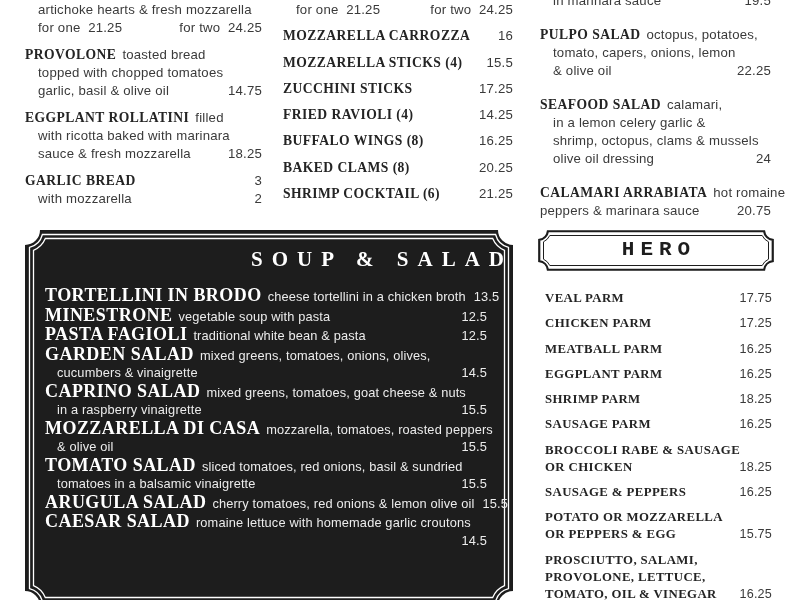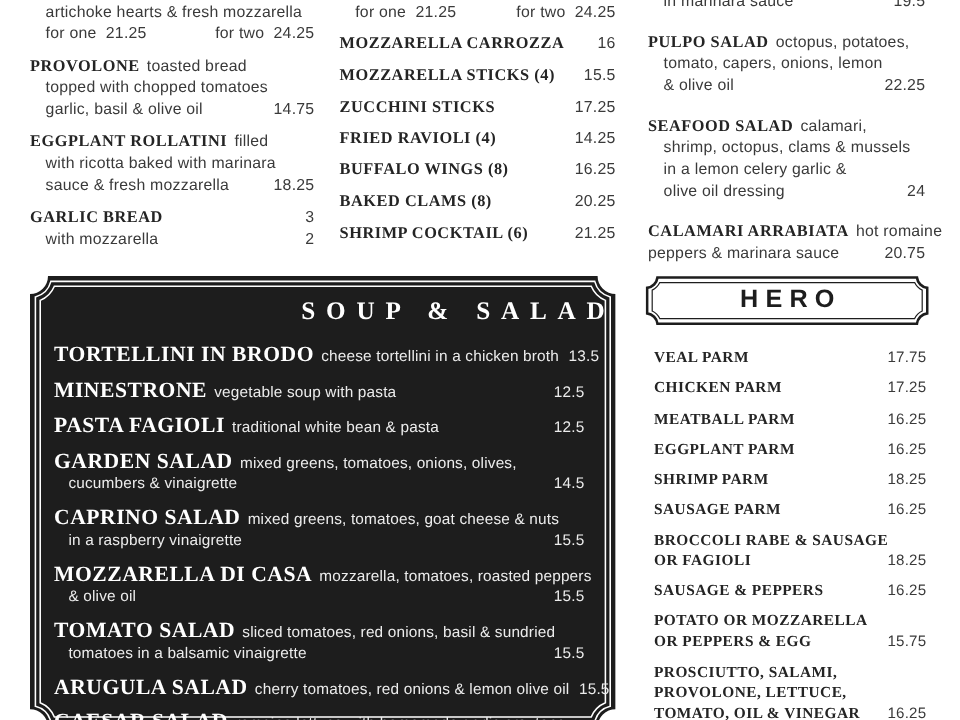--- a/index.html
+++ b/index.html
@@ -31,30 +31,30 @@
   .panel{position:absolute;left:25px;top:230px;width:488px;height:376px}
   .panel svg{position:absolute;left:0;top:0}
   .panel-title{
     position:absolute;left:0;right:0;top:17px;text-align:right;
     font-family:"Liberation Serif",serif;font-weight:bold;
     font-size:21px;letter-spacing:9px;text-indent:9px;color:#ffffff;
   }
   .panel-list{position:absolute;left:20px;top:57px;width:442px}
   .panel-list .row{line-height:17.5px;font-size:12.8px;color:#ececec;letter-spacing:.15px}
   .panel-list .row .nm{color:#ffffff;font-size:18px}
-  .panel-list .gap{margin-top:11px}
+  .panel-list .gap{margin-top:1px}
   .panel-list .ind{padding-left:12px}
 
   
   .hero-frame{position:absolute;left:538px;top:230px;width:236px;height:41px}
   .hero-frame svg{position:absolute;left:0;top:0}
   .hero-title{
     position:absolute;left:0;top:0;width:100%;height:100%;
     text-align:center;line-height:40px;
-    font-family:Liberation Sans, sans-serif;font-weight:bold;
+    font-family:Liberation Mono, monospace;font-weight:bold;
     font-size:21px;letter-spacing:6px;text-indent:6px;color:#1d1d1d;
   }
   #hero-list .row{line-height:17px;font-size:12.6px}
   #hero-list .row .nm{font-size:12.8px;letter-spacing:.4px}
   #hero-list .gap{margin-top:8.3px}
 </style>
 </head>
 <body>
 
 <div>
@@ -82,22 +82,22 @@
       <div class="row gap"><span><span class="nm">BAKED CLAMS (8)</span></span><span class="pr">20.25</span></div>
       <div class="row gap"><span><span class="nm">SHRIMP COCKTAIL (6)</span></span><span class="pr">21.25</span></div>
     </div>
 
   <div id="col-tr" class="col" style="left:540px;top:-8px;width:231px">
       <div class="row ind"><span><span class="tx">in marinara sauce</span></span><span class="pr">19.5</span></div>
       <div class="row gap"><span><span class="nm">PULPO SALAD</span><span class="tx">octopus, potatoes,</span></span></div>
       <div class="row ind"><span><span class="tx">tomato, capers, onions, lemon</span></span></div>
       <div class="row ind"><span><span class="tx">&amp; olive oil</span></span><span class="pr">22.25</span></div>
       <div class="row gap"><span><span class="nm">SEAFOOD SALAD</span><span class="tx">calamari,</span></span></div>
+      <div class="row ind"><span><span class="tx">in a lemon celery garlic &amp;</span></span></div>
       <div class="row ind"><span><span class="tx">shrimp, octopus, clams &amp; mussels</span></span></div>
-      <div class="row ind"><span><span class="tx">in a lemon celery garlic &amp;</span></span></div>
       <div class="row ind"><span><span class="tx">olive oil dressing</span></span><span class="pr">24</span></div>
       <div class="row gap"><span><span class="nm">CALAMARI ARRABIATA</span><span class="tx">hot romaine</span></span></div>
       <div class="row"><span><span class="tx">peppers &amp; marinara sauce</span></span><span class="pr">20.75</span></div>
     </div>
 
   <div class="panel">
     <svg width="488" height="376" viewBox="0 0 488 376">
       <path d="M15,0 L473,0 A15,15 0 0 0 488,15 L488,361 A15,15 0 0 0 473,376 L15,376 A15,15 0 0 0 0,361 L0,15 A15,15 0 0 0 15,0 Z" fill="#1d1d1d"></path>
       <path d="M17.4,4.5 L470.6,4.5 A18,18 0 0 0 483.5,17.4 L483.5,358.6 A18,18 0 0 0 470.6,371.5 L17.4,371.5 A18,18 0 0 0 4.5,358.6 L4.5,17.4 A18,18 0 0 0 17.4,4.5 Z" fill="none" stroke="#ffffff" stroke-width="1.3"></path>
       <path d="M20.3,8.5 L467.7,8.5 A22,22 0 0 0 479.5,20.3 L479.5,355.7 A22,22 0 0 0 467.7,367.5 L20.3,367.5 A22,22 0 0 0 8.5,355.7 L8.5,20.3 A22,22 0 0 0 20.3,8.5 Z" fill="none" stroke="#ffffff" stroke-width="1.3"></path>
@@ -131,21 +131,21 @@
   </div>
 
   <div id="hero-list" class="col" style="left:545px;top:290px;width:227px">
       <div class="row"><span><span class="nm">VEAL PARM</span></span><span class="pr">17.75</span></div>
       <div class="row gap"><span><span class="nm">CHICKEN PARM</span></span><span class="pr">17.25</span></div>
       <div class="row gap"><span><span class="nm">MEATBALL PARM</span></span><span class="pr">16.25</span></div>
       <div class="row gap"><span><span class="nm">EGGPLANT PARM</span></span><span class="pr">16.25</span></div>
       <div class="row gap"><span><span class="nm">SHRIMP PARM</span></span><span class="pr">18.25</span></div>
       <div class="row gap"><span><span class="nm">SAUSAGE PARM</span></span><span class="pr">16.25</span></div>
       <div class="row gap"><span><span class="nm">BROCCOLI RABE &amp; SAUSAGE</span></span></div>
-      <div class="row"><span><span class="nm">OR FAGIOLI</span></span><span class="pr">18.25</span></div>
+      <div class="row"><span><span class="nm">OR CHICKEN</span></span><span class="pr">18.25</span></div>
       <div class="row gap"><span><span class="nm">SAUSAGE &amp; PEPPERS</span></span><span class="pr">16.25</span></div>
       <div class="row gap"><span><span class="nm">POTATO OR MOZZARELLA</span></span></div>
       <div class="row"><span><span class="nm">OR PEPPERS &amp; EGG</span></span><span class="pr">15.75</span></div>
       <div class="row gap"><span><span class="nm">PROSCIUTTO, SALAMI,</span></span></div>
       <div class="row"><span><span class="nm">PROVOLONE, LETTUCE,</span></span></div>
       <div class="row"><span><span class="nm">TOMATO, OIL &amp; VINEGAR</span></span><span class="pr">16.25</span></div>
     </div>
 
 </div>
 

